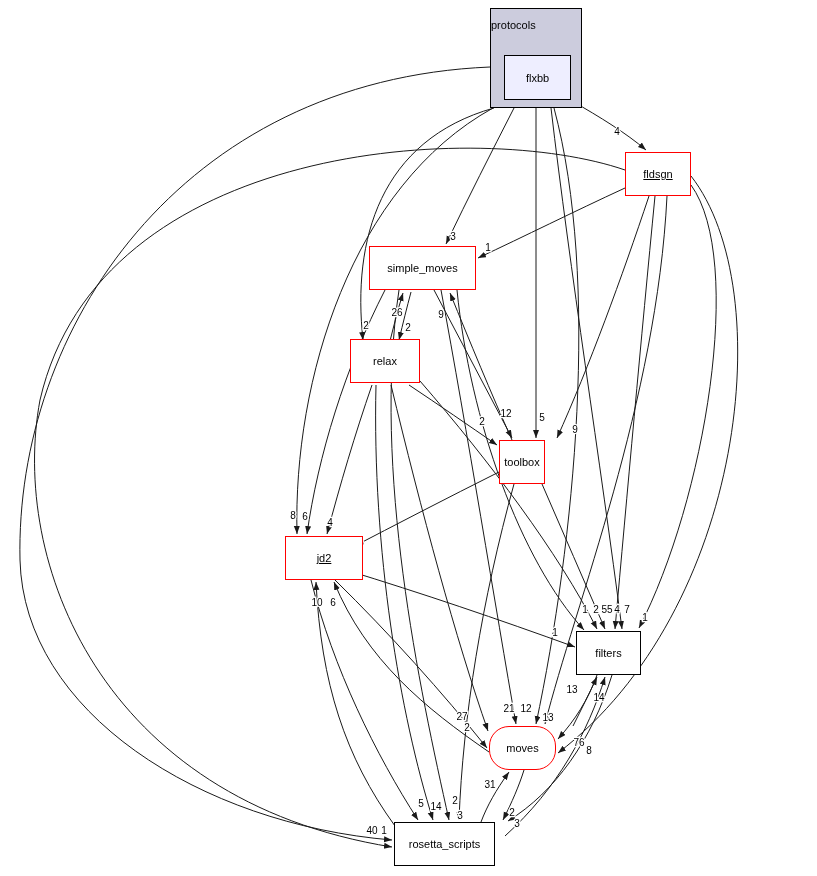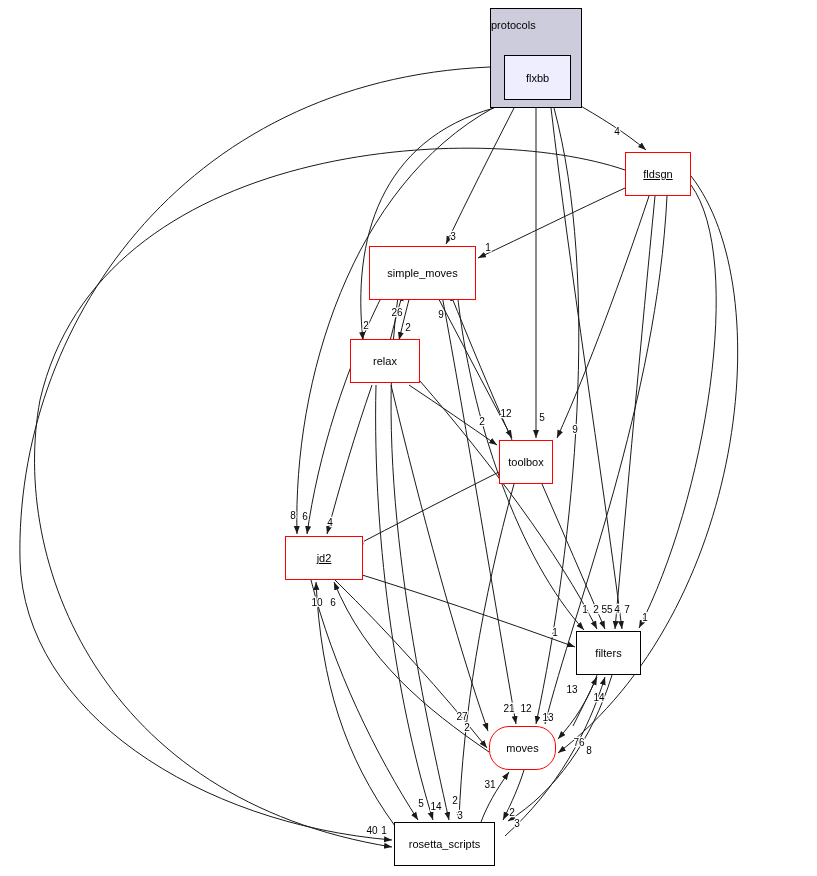--- a/index.html
+++ b/index.html
@@ -12,23 +12,23 @@
   .node{position:absolute;display:flex;align-items:center;justify-content:center;
         background:#ffffff;border:1px solid #000000;font-size:11px;color:#000;
         box-sizing:border-box;cursor:pointer;}
   .node.red{border-color:#ff0000;}
   #cluster{position:absolute;left:490px;top:8px;width:92px;height:100px;
            background:#ccccdd;border:1px solid #000000;box-sizing:border-box;}
   #cluster .cluster-label{position:absolute;top:10px;left:0;width:100%;
            font-size:11px;color:#000;}
   #node-flxbb{left:504px;top:55px;width:67px;height:45px;background:#eeeeff;cursor:default;}
   #node-fldsgn{left:625px;top:152px;width:66px;height:44px;text-decoration:underline;}
-  #node-simple_moves{left:369px;top:246px;width:107px;height:54px;}
+  #node-simple_moves{left:369px;top:246px;width:107px;height:44px;}
   #node-relax{left:350px;top:339px;width:70px;height:44px;}
-  #node-toolbox{left:499px;top:440px;width:54px;height:44px;}
+  #node-toolbox{left:499px;top:440px;width:46px;height:44px;}
   #node-jd2{left:285px;top:536px;width:78px;height:44px;text-decoration:underline;}
   #node-filters{left:576px;top:631px;width:65px;height:44px;}
   #node-moves{left:489px;top:726px;width:67px;height:44px;border-radius:20px;}
   #node-rosetta_scripts{left:394px;top:822px;width:101px;height:44px;}
 </style>
 </head>
 <body>
 
 <div id="canvas">
 

